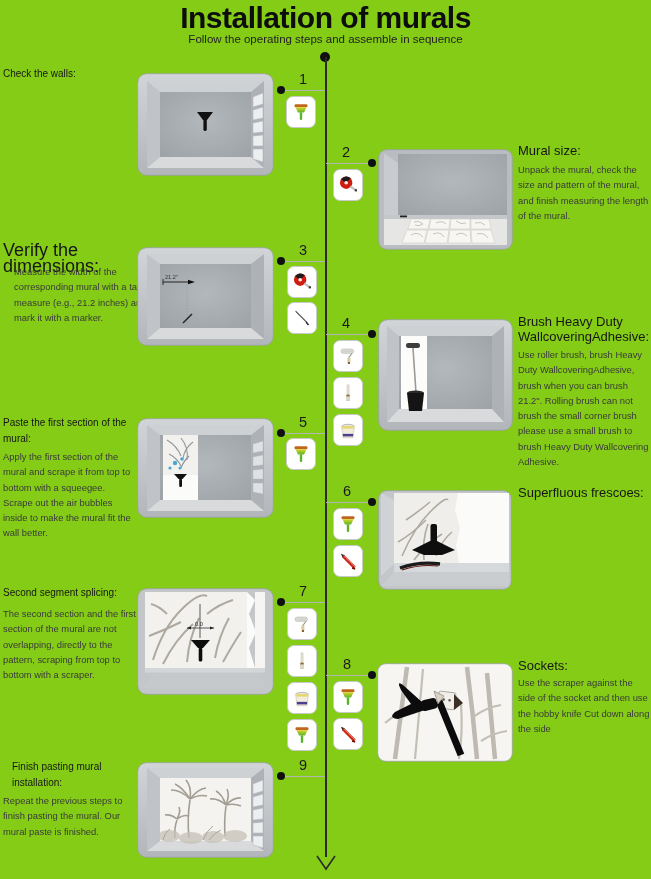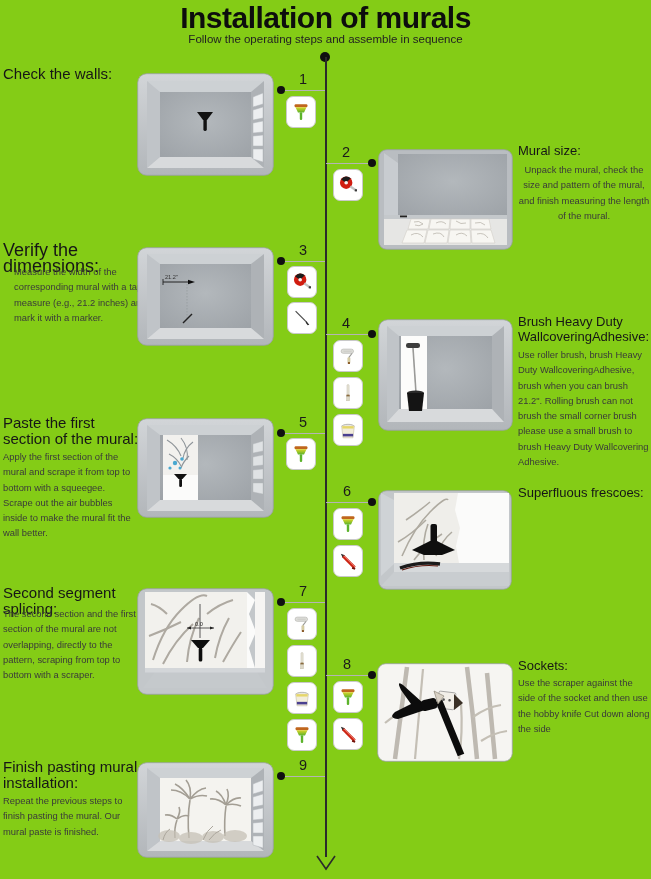--- a/index.html
+++ b/index.html
@@ -10,21 +10,21 @@
   .subtitle{position:absolute;left:0;top:33px;width:651px;text-align:center;
             font-size:11.5px;color:#222;}
   .vline{position:absolute;left:325px;top:57px;width:1.5px;height:800px;background:#2b2b2b;}
   .dot{position:absolute;width:8px;height:8px;border-radius:50%;background:#101010;}
   .dot.big{width:10px;height:10px;}
   .hline{position:absolute;height:1px;background:#b4b4b4;}
   .stepnum{position:absolute;width:32px;text-align:center;font-size:14.5px;color:#1b1b1b;}
   .tool{position:absolute;width:30px;height:32px;border:1px solid #c9c9c9;border-radius:7px;
         background:#fff;display:flex;align-items:center;justify-content:center;box-sizing:border-box;}
   .tool svg{width:22px;height:22px;}
-  .h-left{position:absolute;font-size:15px;color:#161616;line-height:16px;width:136px;}
+  .h-left{position:absolute;font-size:10px;color:#161616;line-height:16px;width:136px;}
   .h-right{position:absolute;font-size:13px;color:#161616;line-height:15px;width:140px;}
   .body-txt{position:absolute;font-size:9.4px;line-height:15.3px;color:#3a3a3a;width:134px;}
   .img{position:absolute;}
   .img svg{display:block;}
 </style>
 </head>
 <body>
 
 <svg width="0" height="0" style="position:absolute" aria-hidden="true">
   <defs>
@@ -201,40 +201,40 @@
     </div>
   <div class="tool" style="left:333px;top:718px;">
       <svg>
         <use href="#i-knife"></use>
       </svg>
     </div>
 
   <div class="h-left" style="left:3px;top:66px;">Check the walls:</div>
 
   <div class="h-right" style="left:518px;top:143px;">Mural size:</div>
-  <div class="body-txt" style="left:518px;top:162px;width:132px;text-align:center;">Unpack the mural, check the size and pattern of the mural, and finish measuring the length of the mural.</div>
+  <div class="body-txt" style="left:518px;top:162px;width:132px;">Unpack the mural, check the size and pattern of the mural, and finish measuring the length of the mural.</div>
 
   <div class="h-left" style="left:3px;top:242px;font-size:18px;">Verify the dimensions:</div>
   <div class="body-txt" style="left:14px;top:264px;">Measure the width of the corresponding mural with a tape measure (e.g., 21.2 inches) and mark it with a marker.</div>
 
   <div class="h-right" style="left:518px;top:314px;">Brush Heavy Duty WallcoveringAdhesive:</div>
   <div class="body-txt" style="left:518px;top:347px;width:132px;">Use roller brush, brush Heavy Duty WallcoveringAdhesive, brush when you can brush 21.2". Rolling brush can not brush the small corner brush please use a small brush to brush Heavy Duty Wallcovering Adhesive.</div>
 
   <div class="h-left" style="left:3px;top:415px;">Paste the first section of the mural:</div>
   <div class="body-txt" style="left:3px;top:449px;">Apply the first section of the mural and scrape it from top to bottom with a squeegee. Scrape out the air bubbles inside to make the mural fit the wall better.</div>
 
   <div class="h-right" style="left:518px;top:485px;">Superfluous frescoes:</div>
 
   <div class="h-left" style="left:3px;top:585px;">Second segment splicing:</div>
   <div class="body-txt" style="left:3px;top:606px;">The second section and the first section of the mural are not overlapping, directly to the pattern, scraping from top to bottom with a scraper.</div>
 
   <div class="h-right" style="left:518px;top:658px;">Sockets:</div>
   <div class="body-txt" style="left:518px;top:675px;width:132px;">Use the scraper against the side of the socket and then use the hobby knife Cut down along the side</div>
 
-  <div class="h-left" style="left:3px;top:759px;">Finish pasting mural installation:</div>
+  <div class="h-left" style="left:12px;top:759px;">Finish pasting mural installation:</div>
   <div class="body-txt" style="left:3px;top:793px;">Repeat the previous steps to finish pasting the mural. Our mural paste is finished.</div>
 
   <div class="img" style="left:137px;top:73px;">
     <svg width="137" height="103" viewBox="0 0 137 103">
       <rect x="0.7" y="0.7" width="135.6" height="101.6" rx="9" fill="url(#g-frame)" stroke="#9aa0a4" stroke-width="0.8"></rect>
       <polygon points="10,8 127,8 114,19 23,19" fill="#cdd1d4"></polygon>
       <polygon points="10,8 23,19 23,84 10,95" fill="#c0c4c8"></polygon>
       <polygon points="127,8 114,19 114,84 127,95" fill="#aeb2b6"></polygon>
       <polygon points="10,95 23,84 114,84 127,95" fill="#d8dadc"></polygon>
       <rect x="23" y="19" width="91" height="65" fill="url(#g-wall)"></rect>

